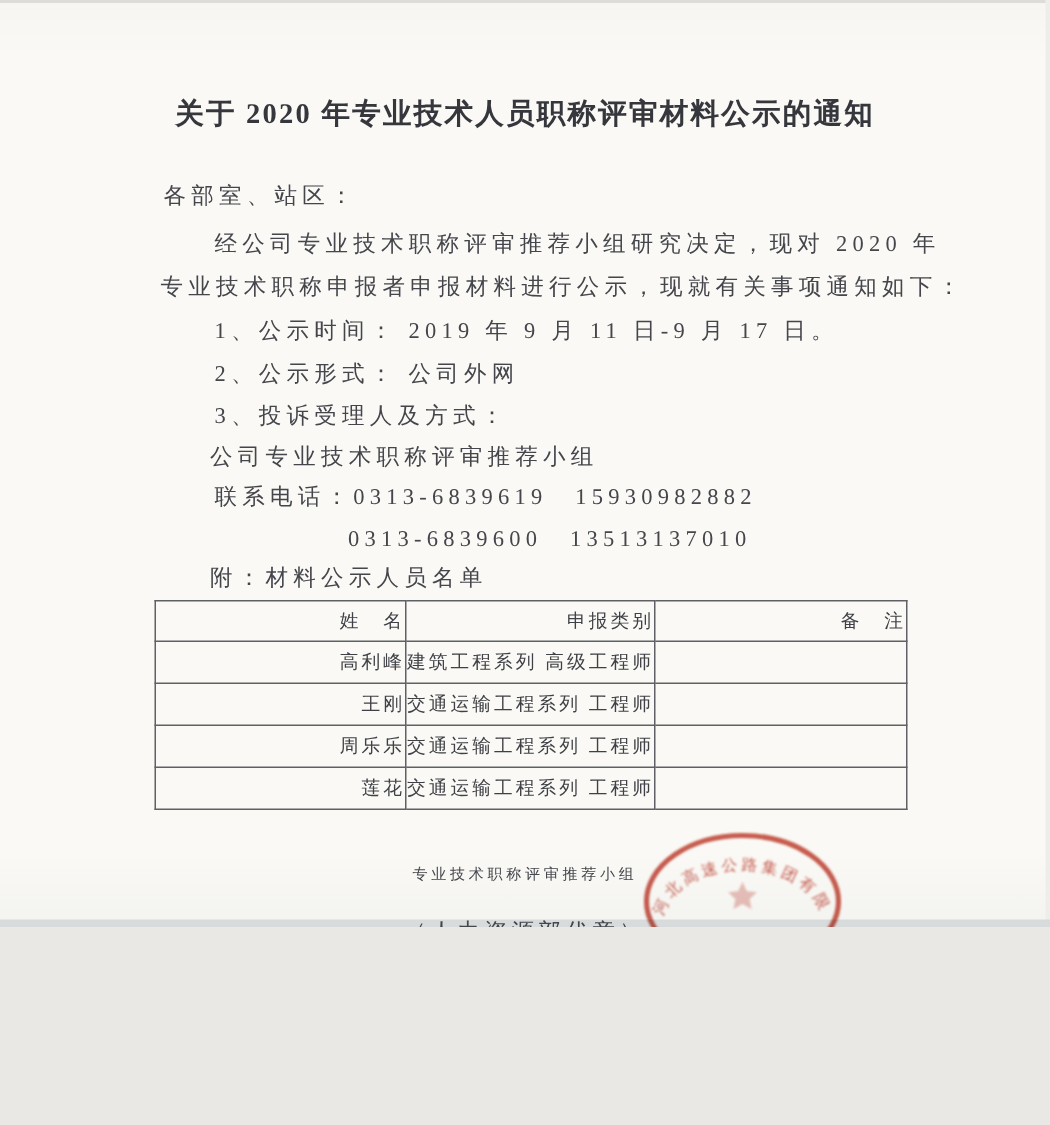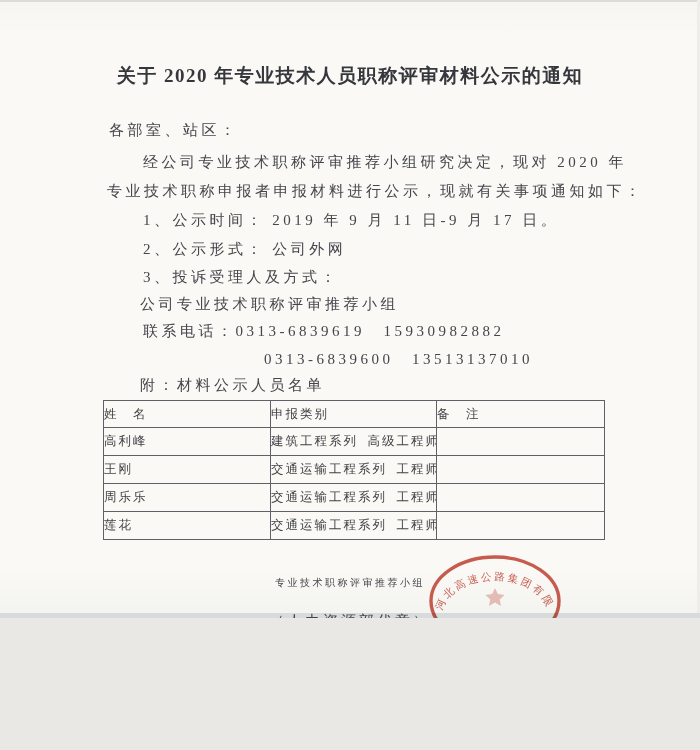--- a/index.html
+++ b/index.html
@@ -36,41 +36,40 @@
     color: #44464c;
   }
   .l0 { left: 109px; top: 121px; text-align: right; }
   .l1 { left: 143px; top: 153px; }
   .l2 { left: 107px; top: 182px; }
   .l3 { left: 143px; top: 211px; }
   .l4 { left: 143px; top: 240px; }
   .l5 { left: 143px; top: 268px; }
   .l6 { left: 140px; top: 295px; }
   .l7 { left: 143px; top: 322px; }
-  .l8 { left: 232px; top: 350px; margin-left: 32px; }
+  .l8 { left: 232px; top: 350px; }
   .l9 { left: 140px; top: 376px; }
 
   table.roster {
     position: absolute;
     left: 103px; top: 400px;
     width: 501px;
     border-collapse: collapse;
     table-layout: fixed;
     font-size: 12.5px;
     color: #3f4146;
   }
   table.roster th, table.roster td {
     border: 1px solid #5f6166;
-    text-align: left;
+    text-align: right;
     font-weight: normal;
     letter-spacing: 2px;
     white-space: nowrap;
     overflow: hidden;
     padding: 0;
-    font-family: Liberation Mono, monospace;
   }
   table.roster th { height: 27px; }
   table.roster td { height: 28px; }
   col.c-name   { width: 167px; }
   col.c-cat    { width: 166px; }
   col.c-remark { width: 168px; }
   .sig-line {
     position: absolute;
     left: 0; width: 100%;
     text-align: center;

